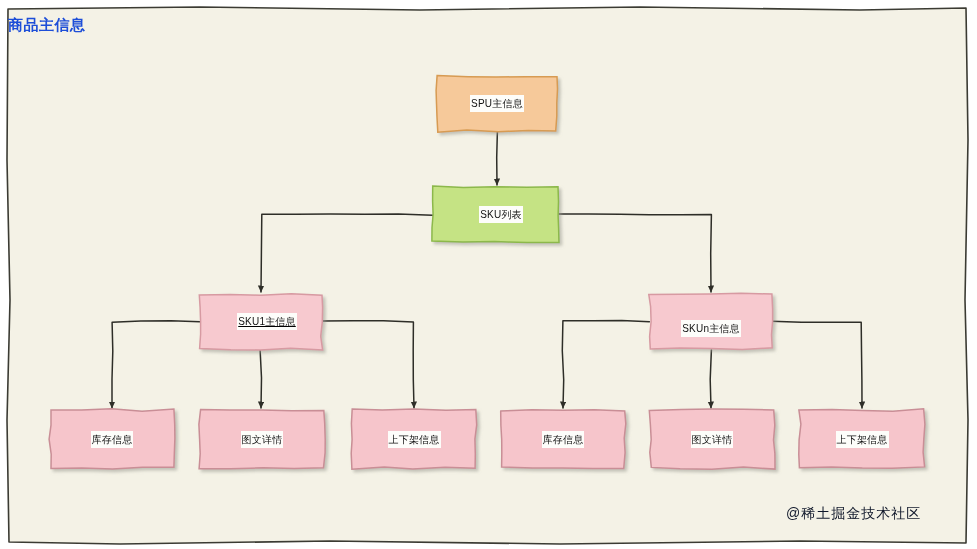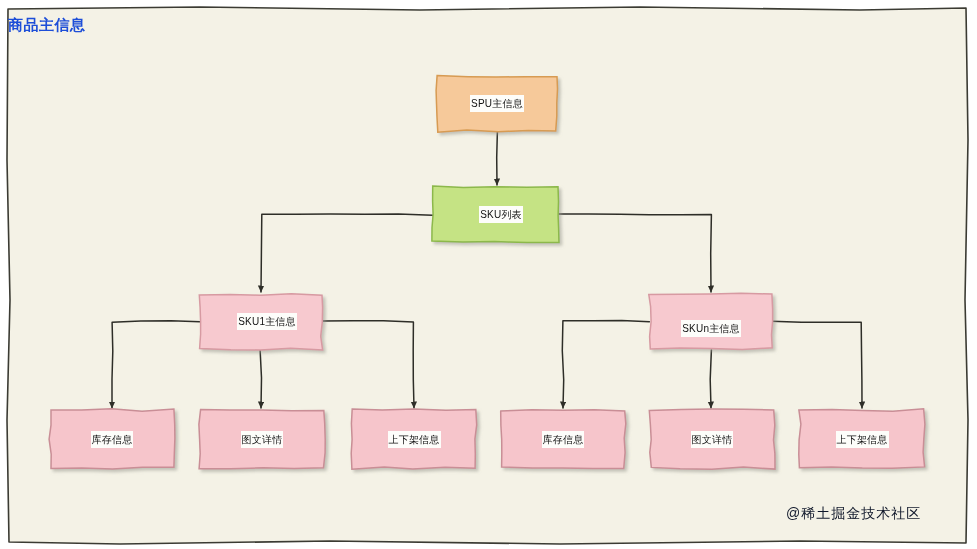--- a/index.html
+++ b/index.html
@@ -85,21 +85,21 @@
 
   <div id="watermark">@稀土掘金技术社区</div>
 
   <div id="label-layer">
       <div class="nodeLabel" style="left: 437px; top: 76px; width: 120px; height: 55px;">
         <span>SPU主信息</span>
       </div>
       <div class="nodeLabel" style="left: 433px; top: 187px; width: 136px; height: 55px;">
         <span>SKU列表</span>
       </div>
-      <div class="nodeLabel" style="left: 200px; top: 294px; width: 134px; height: 55px;">
+      <div class="nodeLabel" style="left: 200px; top: 294px; width: 134px; height: 55px; text-decoration: underline;">
         <span>SKU1主信息</span>
       </div>
       <div class="nodeLabel" style="left: 650px; top: 294px; width: 122px; height: 69px;">
         <span>SKUn主信息</span>
       </div>
       <div class="nodeLabel" style="left: 50px; top: 410px; width: 124px; height: 58px;">
         <span>库存信息</span>
       </div>
       <div class="nodeLabel" style="left: 200px; top: 410px; width: 124px; height: 58px;">
         <span>图文详情</span>

